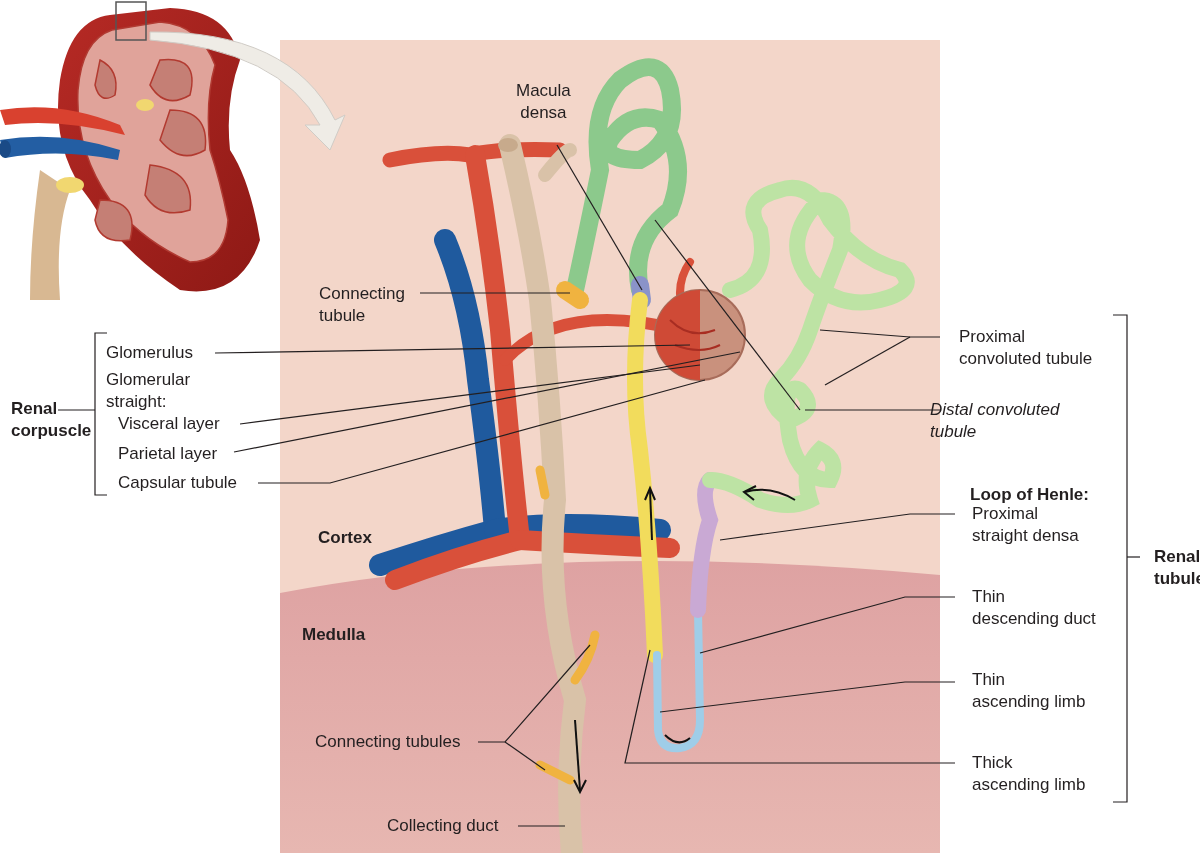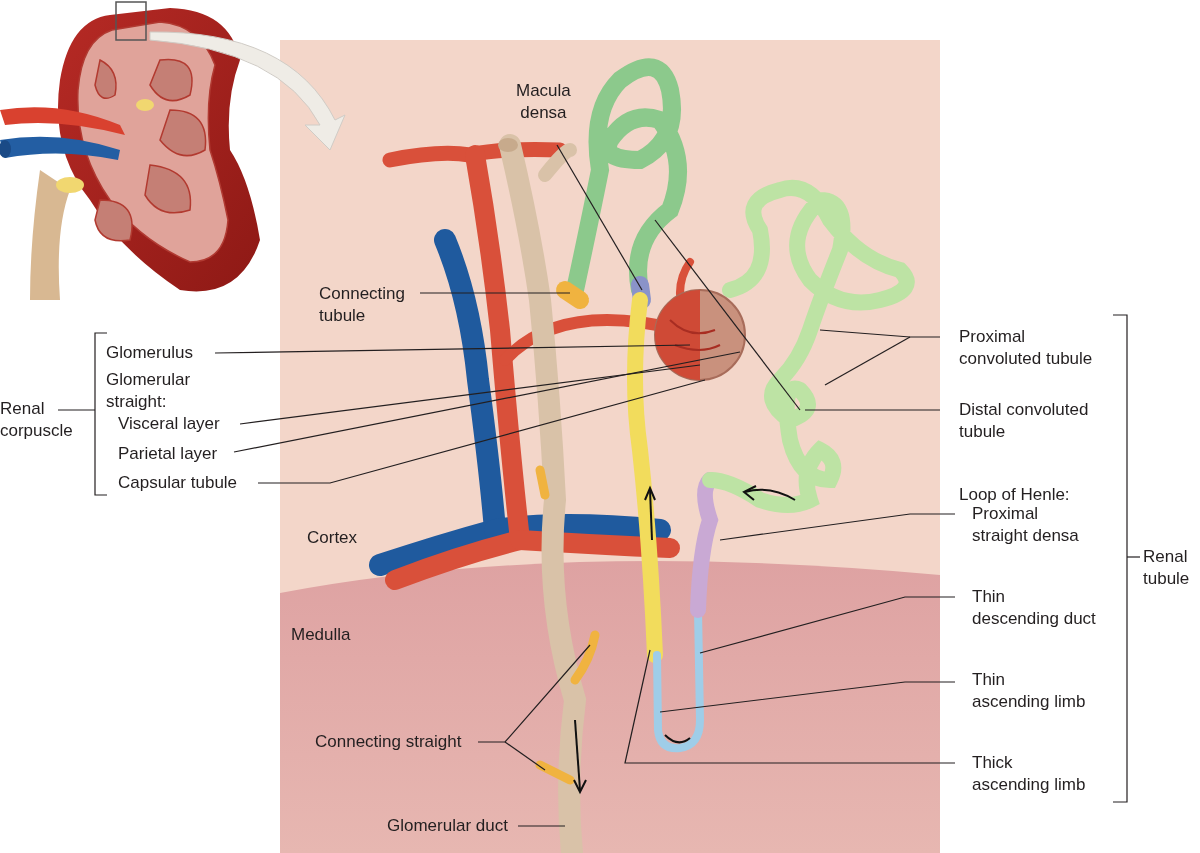--- a/index.html
+++ b/index.html
@@ -1,19 +1,19 @@
 <!DOCTYPE html>
 <html><head>
 <meta charset="utf-8">
 <style>
   html,body{margin:0;padding:0;background:#ffffff;}
   body{width:1200px;height:853px;position:relative;overflow:hidden;font-family:"Liberation Sans",sans-serif;color:#231f20;}
   svg{position:absolute;left:0;top:0;}
   .lbl{position:absolute;font-size:17px;line-height:22px;white-space:nowrap;}
-  .bold{font-weight:normal;}
+  .bold{font-weight:bold;padding-left:11px;}
 </style>
 </head>
 <body>
 
 <svg width="1200" height="853" viewBox="0 0 1200 853">
   <defs>
     <linearGradient id="medGrad" x1="0" y1="0" x2="0" y2="1">
       <stop offset="0" stop-color="#dea2a2"></stop>
       <stop offset="1" stop-color="#e7b7b1"></stop>
     </linearGradient>
@@ -135,28 +135,28 @@
 <div class="lbl" style="left:516px;top:80px;text-align:center;">
   <div>Macula</div>
   <div>densa</div>
 </div>
 <div class="lbl" style="left:319px;top:283px;">
   <div>Connecting</div>
   <div>tubule</div>
 </div>
 <div class="lbl bold" style="left:291px;top:527px;margin-left:16px;">Cortex</div>
 <div class="lbl bold" style="left:291px;top:624px;">Medulla</div>
-<div class="lbl" style="left:315px;top:731px;">Connecting straight</div>
-<div class="lbl" style="left:387px;top:815px;">Glomerular duct</div>
+<div class="lbl" style="left:315px;top:731px;">Connecting tubules</div>
+<div class="lbl" style="left:387px;top:815px;">Collecting duct</div>
 
 <div class="lbl" style="left:959px;top:326px;">
   <div>Proximal</div>
   <div>convoluted tubule</div>
 </div>
-<div class="lbl" style="left:959px;top:399px;">
+<div class="lbl" style="left:930px;top:399px;font-style:italic;">
   <div>Distal convoluted</div>
   <div>tubule</div>
 </div>
 <div class="lbl bold" style="left:959px;top:472px;margin-top:12px;">Loop of Henle:</div>
 <div class="lbl" style="left:972px;top:503px;">
   <div>Proximal</div>
   <div>straight densa</div>
 </div>
 <div class="lbl" style="left:972px;top:586px;">
   <div>Thin</div>

